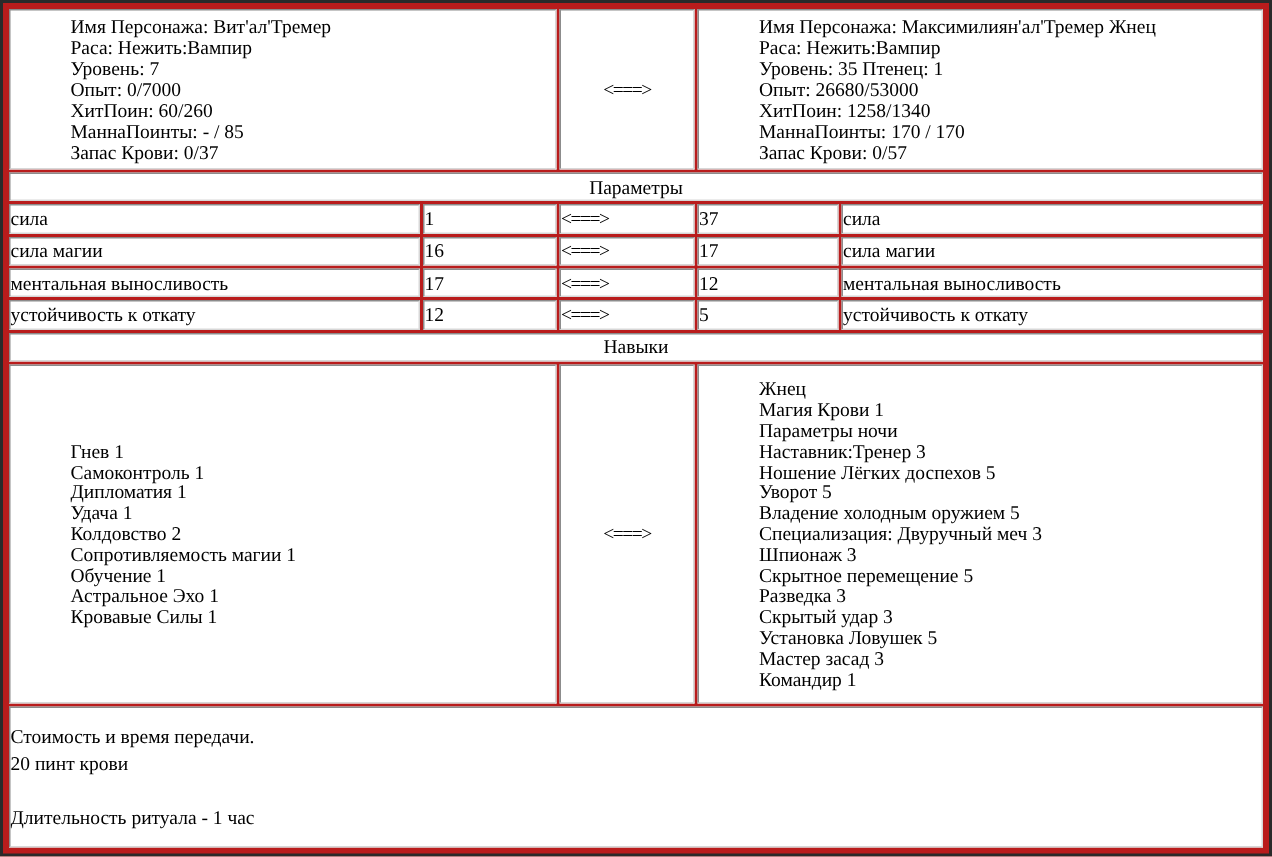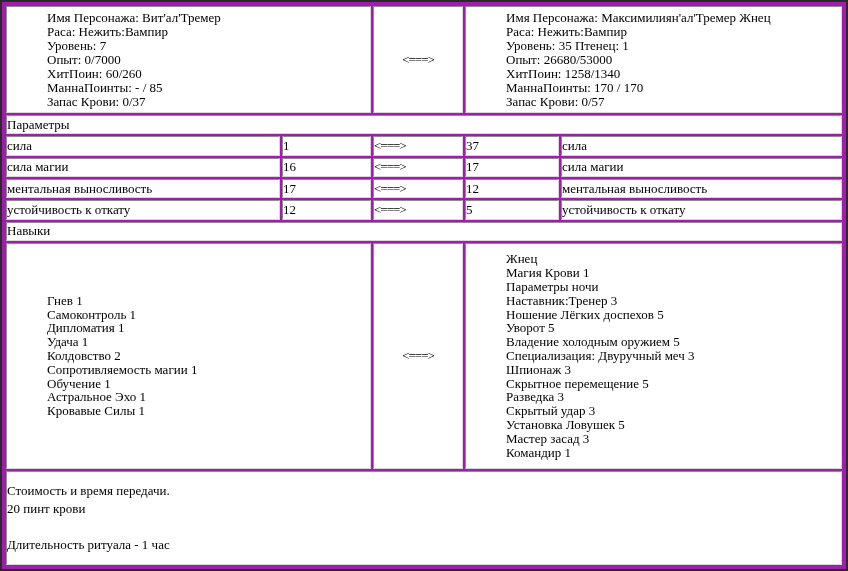--- a/index.html
+++ b/index.html
@@ -7,40 +7,40 @@
     font-family: "Liberation Serif", "DejaVu Serif", serif;
     font-size: 13px;
     color: #000;
   }
   .frame {
     box-sizing: border-box;
     width: 848px;
     height: 571px;
     border: 2px solid #2a2a2a;
     padding: 2px;
-    background: #a21caf;
+    background: #b91c1c;
     overflow: hidden;
   }
   table.sheet {
     width: 100%;
     height: 100%;
     border-collapse: separate;
     border-spacing: 2px;
     table-layout: fixed;
   }
   td {
     border: 1px solid;
     border-color: #8c8c8c #d7d7d7 #d7d7d7 #8c8c8c;
     background: #fff;
     padding: 0;
     vertical-align: middle;
     overflow: hidden;
   }
   tr.char-row td { height: 96px; }
-  tr.section-row td { height: 15px; text-align: left; }
+  tr.section-row td { height: 15px; text-align: center; }
   tr.param-row td { height: 16px; text-align: left; }
   tr.skills-row td { height: 209px; margin-top: 44px; }
   tr.footer-row td { height: 86px; text-align: left; }
 
   .char-cell { padding-left: 40px; }
   .char-line { line-height: 14px; white-space: nowrap; }
 
   .arrow-cell { text-align: center; letter-spacing: -1px; }
 
   .skills-cell { padding-left: 40px; }

